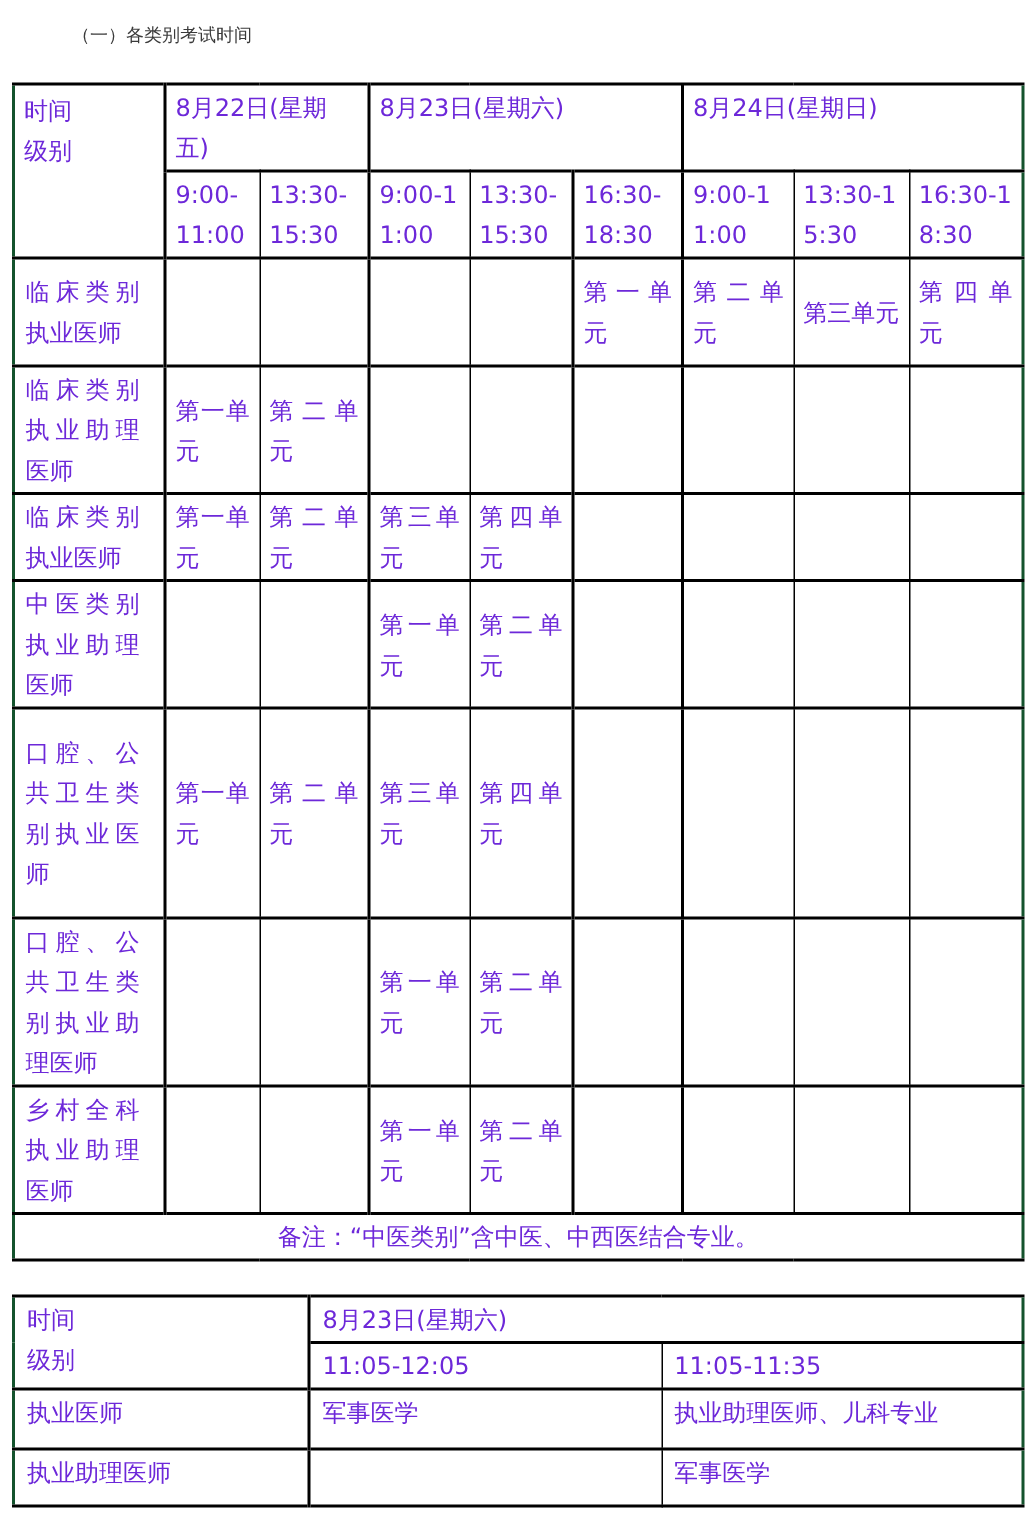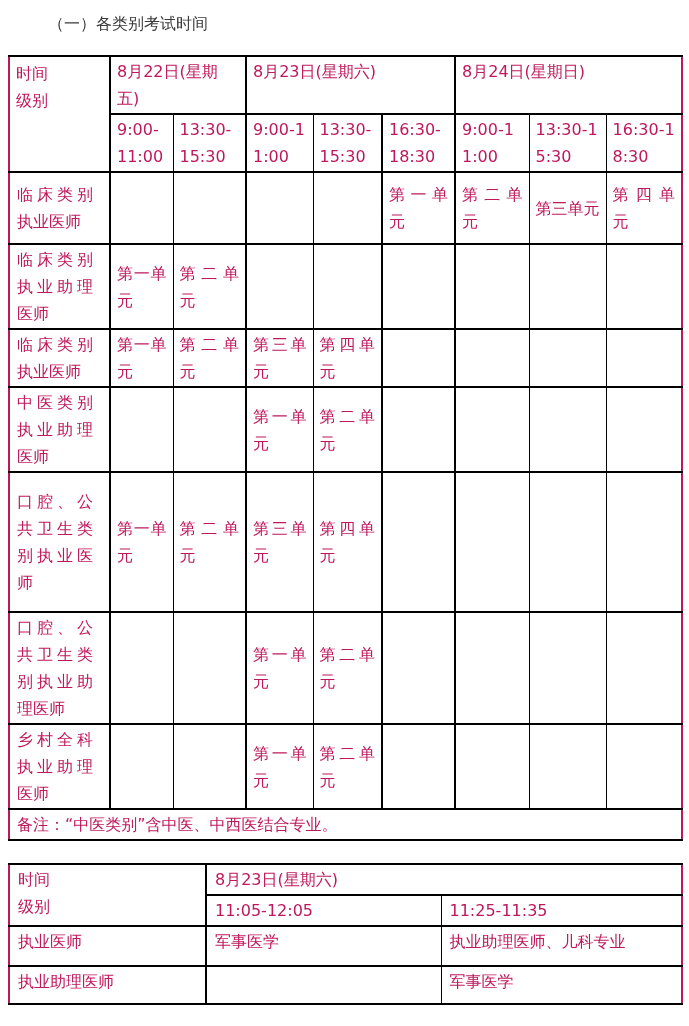--- a/index.html
+++ b/index.html
@@ -11,38 +11,38 @@
   }
   .page {
     width: 689px;
     height: 1026px;
     background: #ffffff;
     box-sizing: border-box;
     padding: 8px 8px 0 8px;
     overflow: hidden;
   }
   .sec-title {
-    font-size: 16px;
+    font-size: 12px;
     line-height: 27px;
     margin: 0 0 0 40px;
     color: #3a3a3a;
     white-space: nowrap;
   }
   .sec-title.first { margin-top: 2px; }
   .sec-title.second { margin-top: 56px; }
 
   table.sched {
     border-collapse: collapse;
     table-layout: fixed;
     width: 673px;
     margin-top: 18px;
-    border: 2px solid #be185d;
+    border: 2px solid #14532d;
     font-size: 16px;
     line-height: 27px;
-    color: #be185d;
+    color: #6d28d9;
   }
   table.sched th, table.sched td {
     border: 1px solid #000;
     font-weight: normal;
     text-align: left;
     padding: 1px 6px;
     overflow: hidden;
     word-break: break-all;
   }
   table.sched tr { border-top: 2px solid #000; border-bottom: 2px solid #000; }
@@ -61,20 +61,21 @@
     text-align: justify;
     text-justify: inter-character;
   }
   #t1 .corner { vertical-align: top; padding-top: 3px; }
   #t1 .corner span { display: block; }
   #t1 td.remark {
     padding: 1px 7px;
     vertical-align: middle;
     word-break: keep-all;
     white-space: nowrap;
+    text-align: center;
   }
 
   
   #t2 { margin-top: 22px; }
   #t2 th, #t2 td { vertical-align: top; padding: 1px 8px; }
   #t2 .corner span { display: block; }
 </style>
 </head>
 <body>
 
@@ -208,21 +209,21 @@
     <tbody>
         <tr style="height:30px">
       <th class="corner" rowspan="2">
         <span>时间</span>
         <span>级别</span>
       </th>
       <th class="thickL" colspan="2">8月23日(星期六)</th>
     </tr>
     <tr style="height:27px">
       <th class="thickL">11:05-12:05</th>
-      <th>11:25-11:35</th>
+      <th>11:05-11:35</th>
     </tr>
     <tr style="height:40px">
       <td>执业医师</td>
       <td class="thickL">军事医学</td>
       <td>执业助理医师、儿科专业</td>
     </tr>
     <tr style="height:38px">
       <td>执业助理医师</td>
       <td class="thickL"></td>
       <td>军事医学</td>

